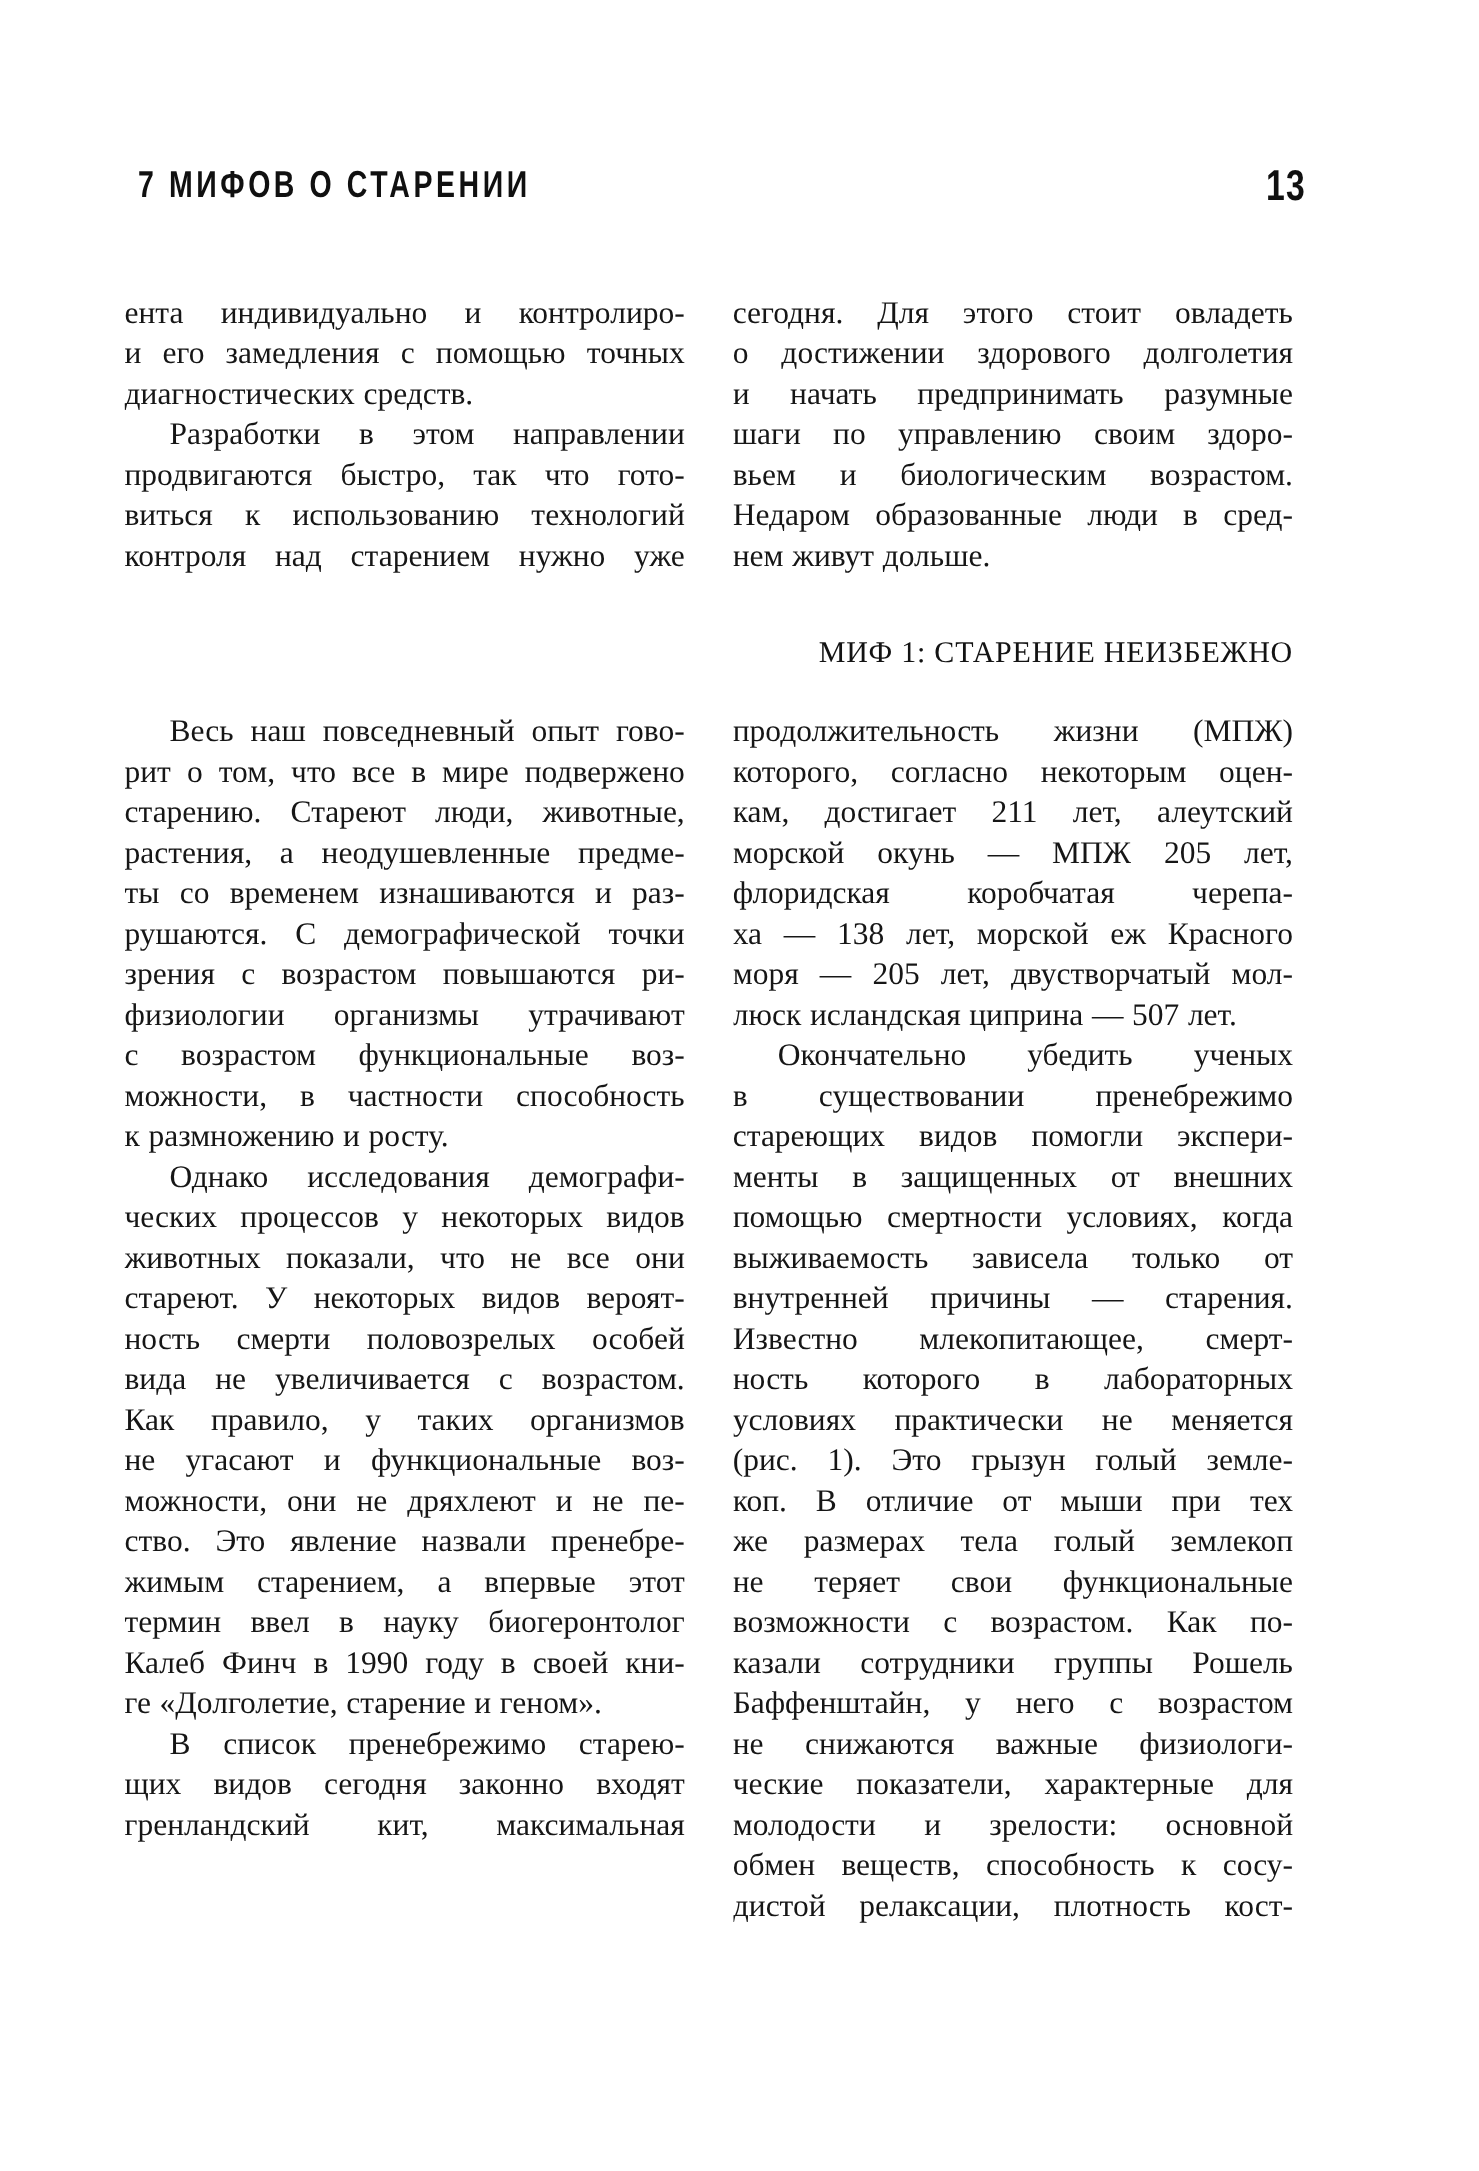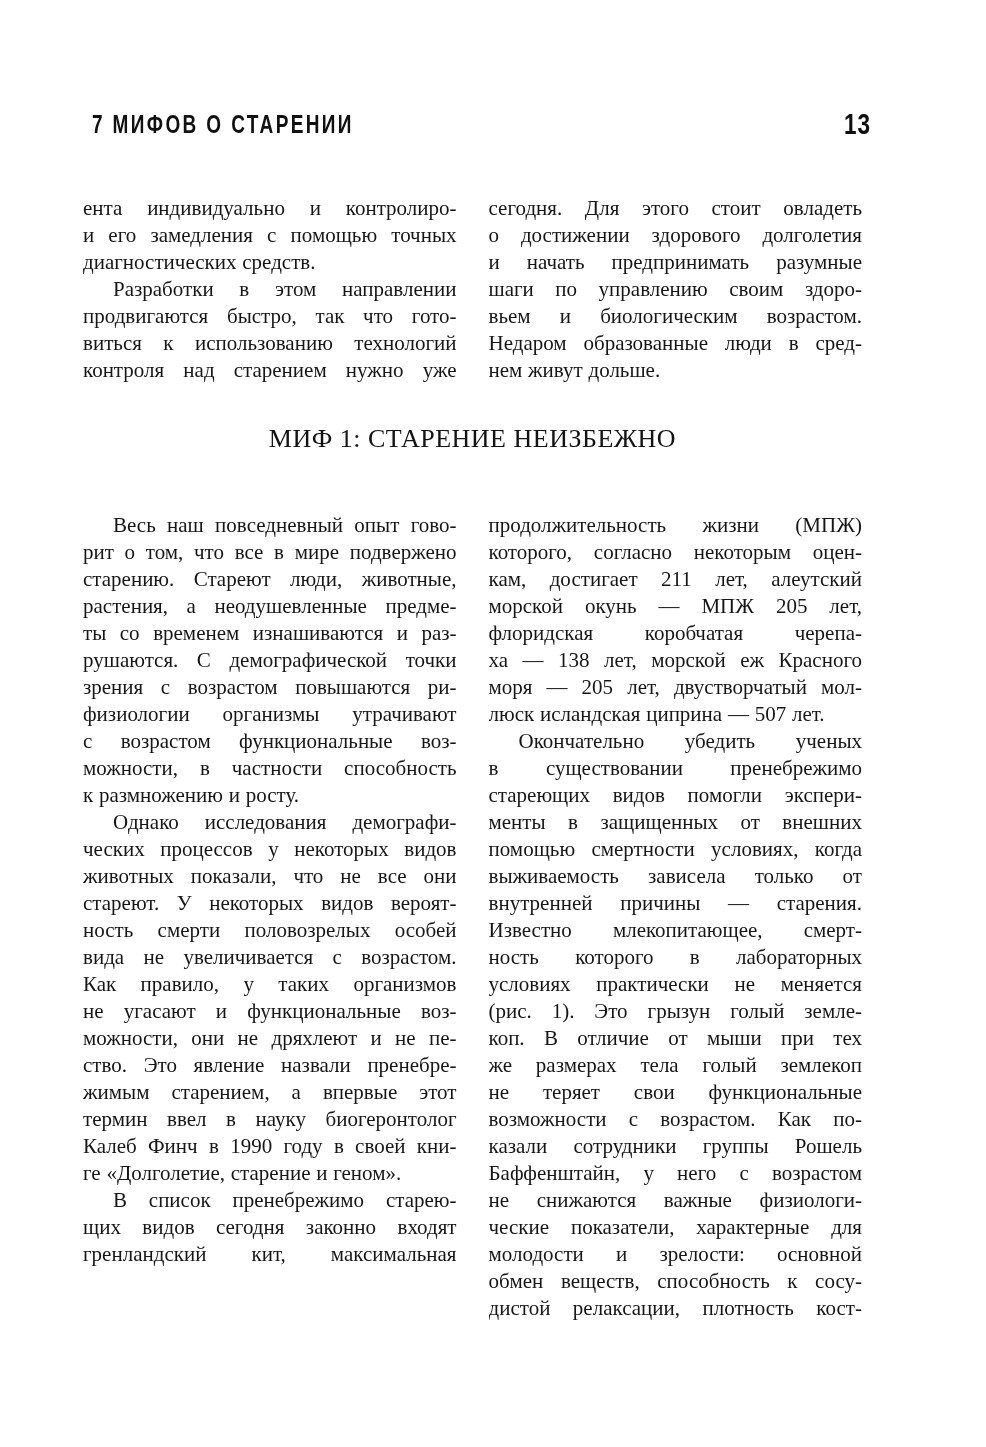--- a/index.html
+++ b/index.html
@@ -22,27 +22,27 @@
   .book-title {
     font-size: 20px; font-weight: 700; letter-spacing: 2.5px;
     transform: scale(0.95, 1.25); transform-origin: left center;
     white-space: nowrap;
   }
   .page-number {
     font-size: 25px; font-weight: 700; letter-spacing: 1px;
     transform: scale(0.9, 1.15); transform-origin: right center;
   }
   .intro   { position: absolute; top: 171px; left: 83px; width: 779px; }
-  .main    { position: absolute; top: 488px; left: 83px; width: 779px; }
+  .main    { position: absolute; top: 450px; left: 83px; width: 779px; }
   .columns { display: flex; gap: 32px; margin-top: 24px; }
   .col     { flex: 1 1 0; min-width: 0; }
   .section-heading {
     position: absolute; top: 424px; left: 83px; width: 779px;
-    text-align: center;
-    font-size: 26px; letter-spacing: 0.5px;
+    text-align: right;
+    font-size: 20px; letter-spacing: 0.5px;
     color: #131313;
     white-space: nowrap;
   }
   .para { margin: 0; }
   .line {
     height: 27px; line-height: 27px;
     font-size: 21px;
     overflow: hidden;
     text-align: justify;
     text-align-last: justify;

